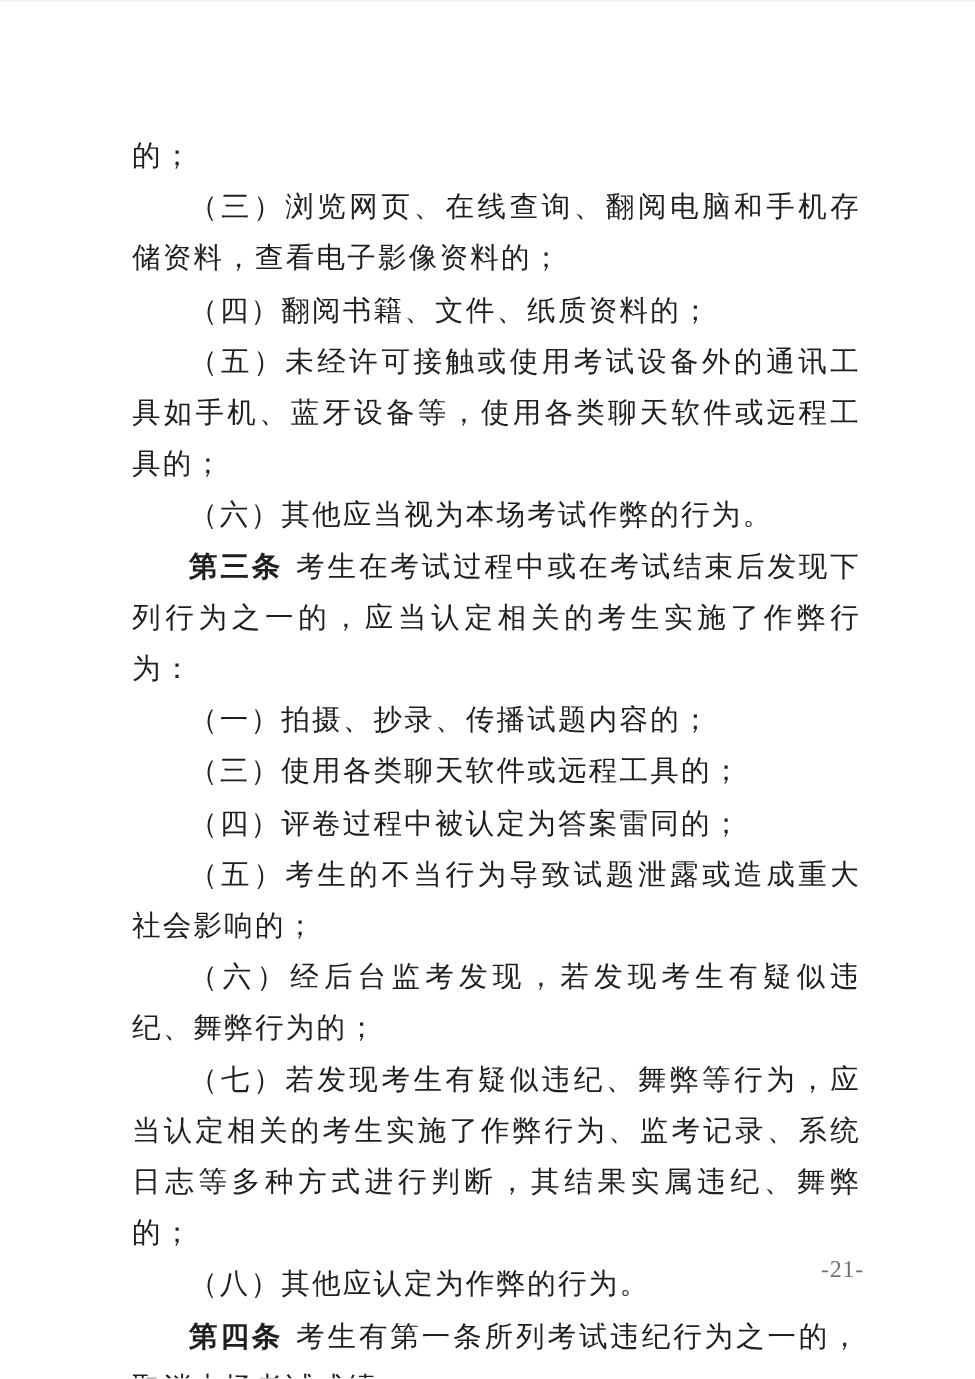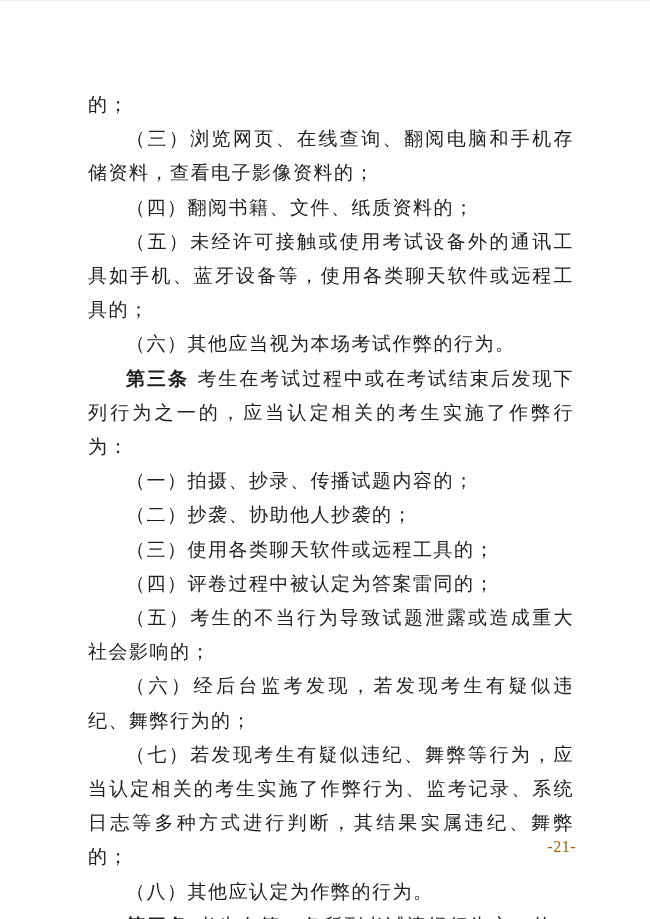--- a/index.html
+++ b/index.html
@@ -45,37 +45,36 @@
     font-weight: bold;
     padding-right: 0.45em;
     margin-top: 31px;
   }
   .page-number {
     position: absolute;
     top: 838px;
     right: 74px;
     font-size: 16px;
     letter-spacing: 0.5px;
-    color: #a16207;
+    color: #737373;
   }
 </style>
 </head>
 <body>
 
 <div class="page">
   <div class="scan-edge"></div>
   <div class="content" id="document-body">
       <p class="para"><span>的；</span></p>
       <p class="para indent"><span>（三）浏览网页、在线查询、翻阅电脑和手机存储资料，查看电子影像资料的；</span></p>
       <p class="para indent"><span>（四）翻阅书籍、文件、纸质资料的；</span></p>
       <p class="para indent"><span>（五）未经许可接触或使用考试设备外的通讯工具如手机、蓝牙设备等，使用各类聊天软件或远程工具的；</span></p>
       <p class="para indent"><span>（六）其他应当视为本场考试作弊的行为。</span></p>
       <p class="para indent"><span class="term">第三条</span><span>考生在考试过程中或在考试结束后发现下列行为之一的，应当认定相关的考生实施了作弊行为：</span></p>
       <p class="para indent"><span>（一）拍摄、抄录、传播试题内容的；</span></p>
-      <p class="para indent"><span>（二）抄袭、协助他人抄袭的；</span></p>
       <p class="para indent"><span>（三）使用各类聊天软件或远程工具的；</span></p>
       <p class="para indent"><span>（四）评卷过程中被认定为答案雷同的；</span></p>
       <p class="para indent"><span>（五）考生的不当行为导致试题泄露或造成重大社会影响的；</span></p>
       <p class="para indent"><span>（六）经后台监考发现，若发现考生有疑似违纪、舞弊行为的；</span></p>
       <p class="para indent"><span>（七）若发现考生有疑似违纪、舞弊等行为，应当认定相关的考生实施了作弊行为、监考记录、系统日志等多种方式进行判断，其结果实属违纪、舞弊的；</span></p>
       <p class="para indent"><span>（八）其他应认定为作弊的行为。</span></p>
       <p class="para indent"><span class="term">第四条</span><span>考生有第一条所列考试违纪行为之一的，取消本场考试成绩。</span></p>
     </div>
   <div class="page-number">-21-</div>
 </div>

